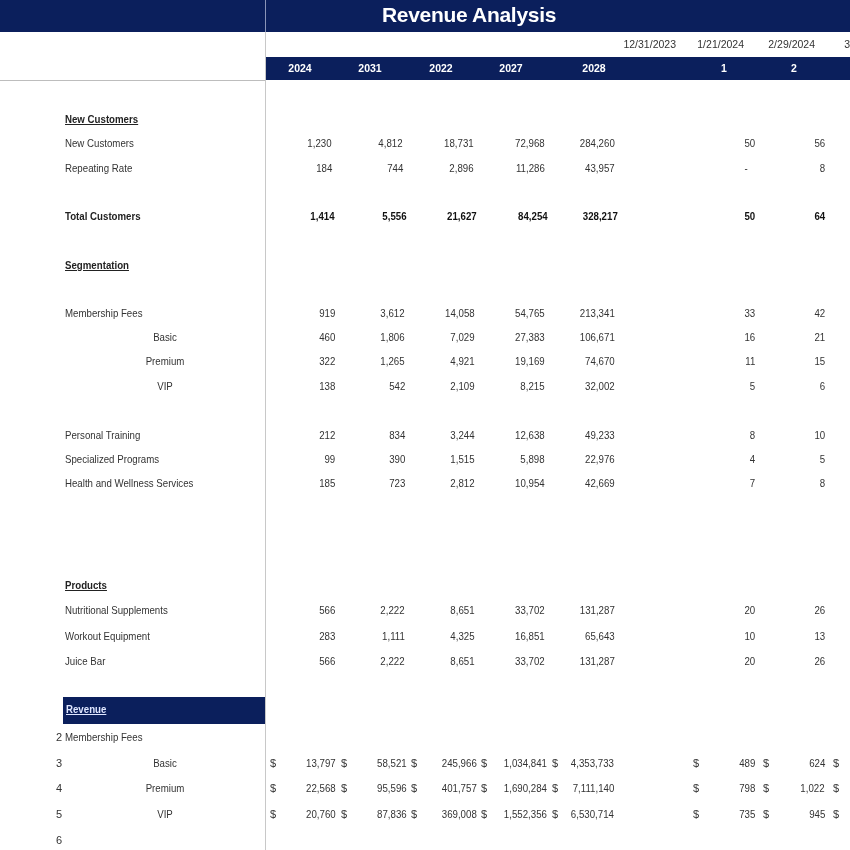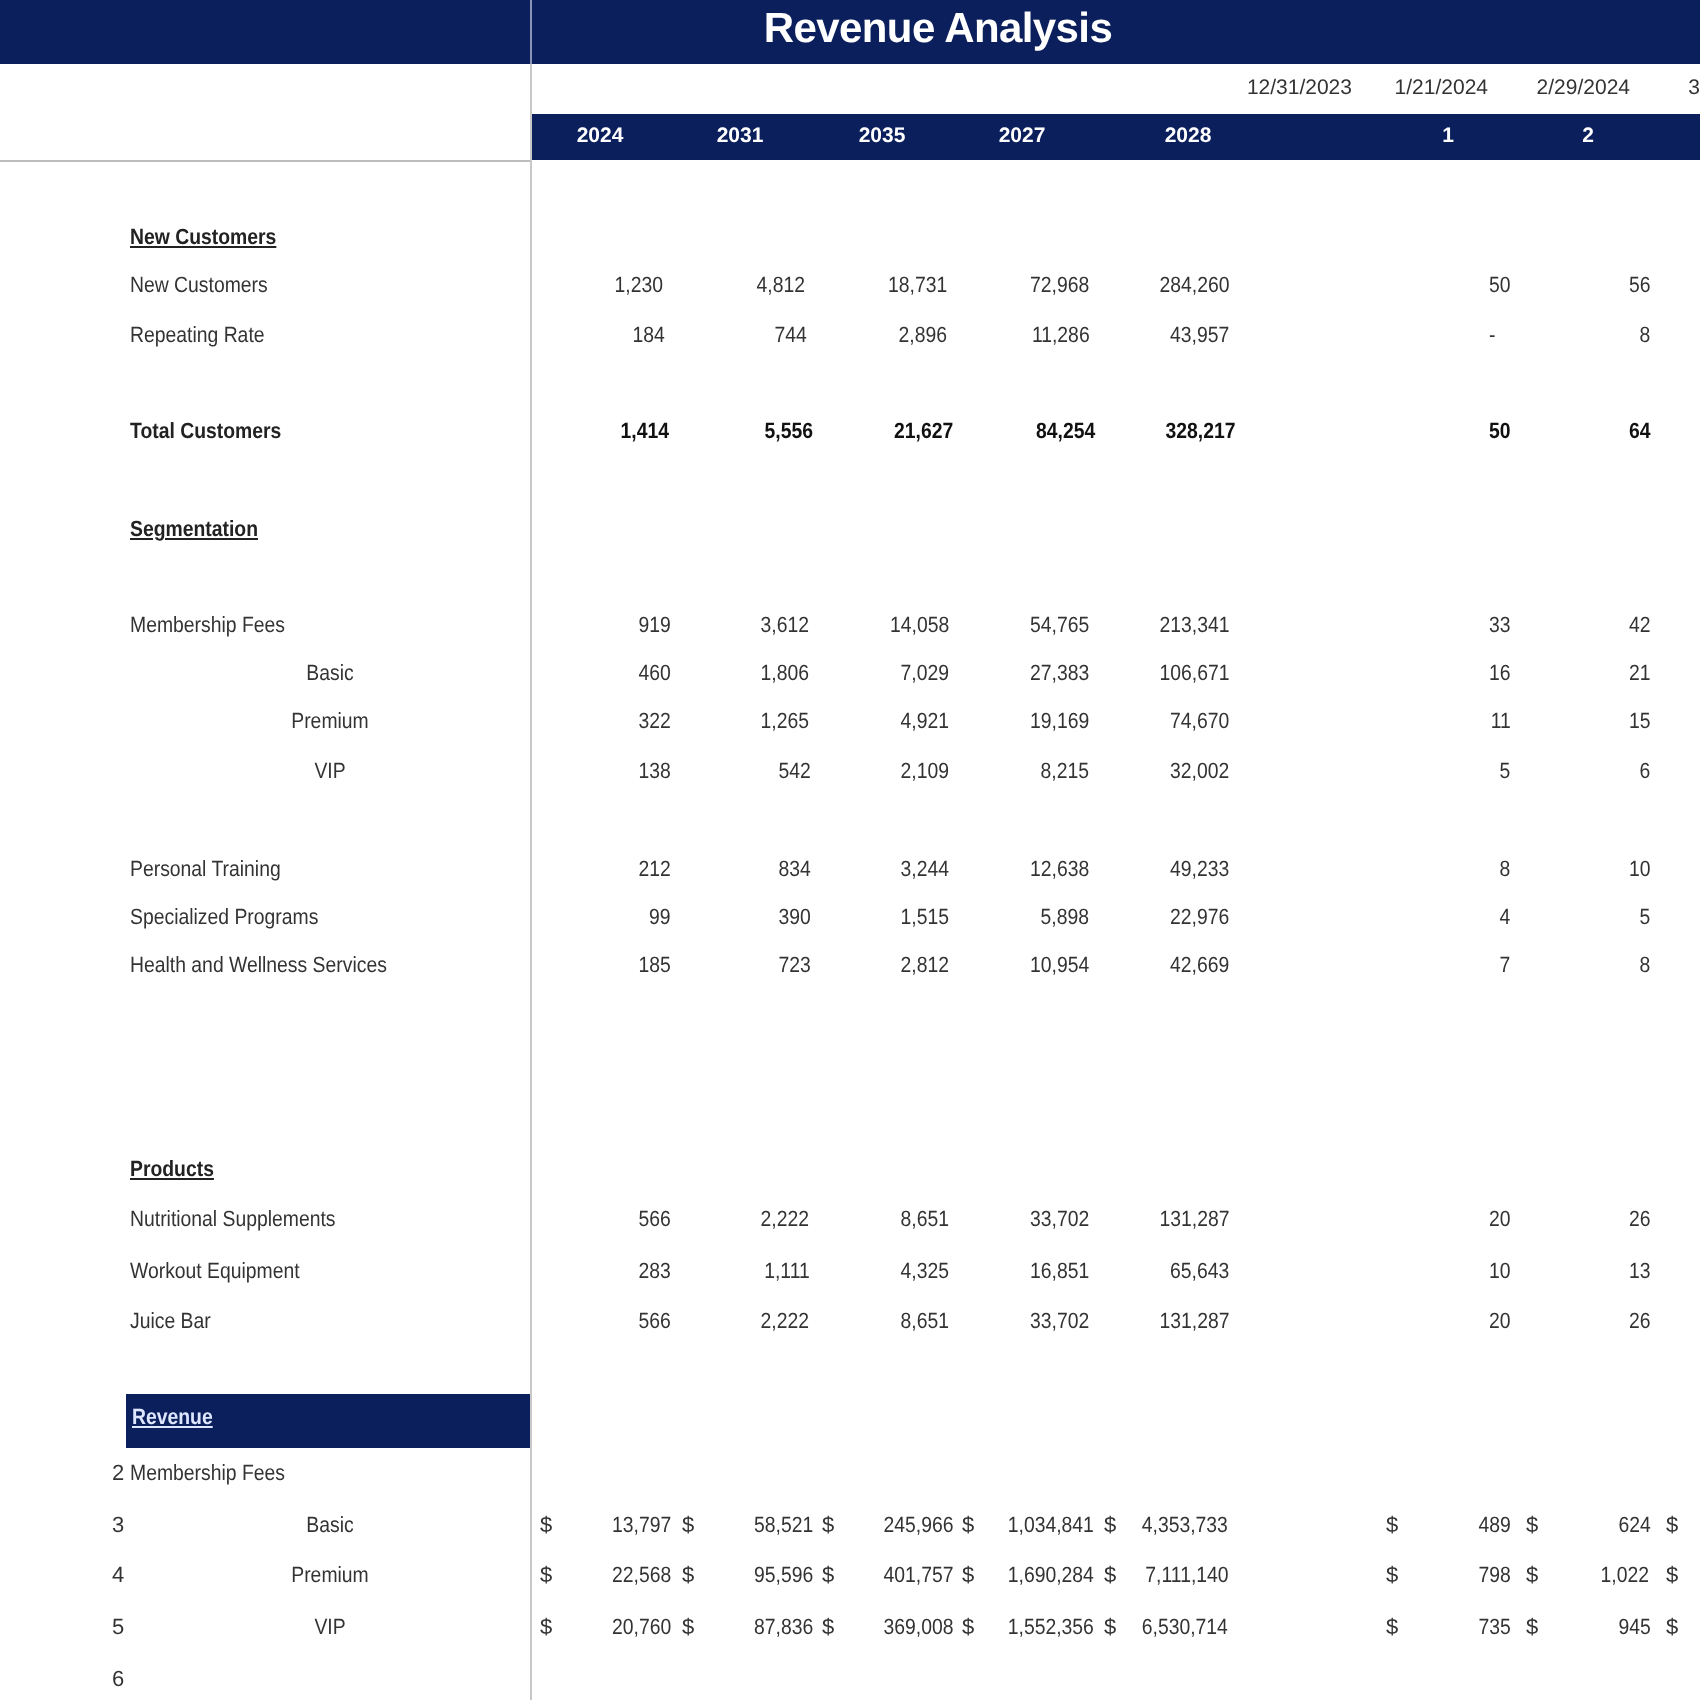--- a/index.html
+++ b/index.html
@@ -48,21 +48,21 @@
   <div class="date-row" style="left:0;width:850px;">
     <div class="date-cell" style="left:606px;">12/31/2023</div>
     <div class="date-cell" style="left:674px;">1/21/2024</div>
     <div class="date-cell" style="left:745px;">2/29/2024</div>
     <div class="date-cell" style="left:780px;">3</div>
   </div>
 
   <div class="year-bar">
     <div class="year-cell" style="left:14px;width:40px;">2024</div>
     <div class="year-cell" style="left:84px;width:40px;">2031</div>
-    <div class="year-cell" style="left:155px;width:40px;">2035</div>
+    <div class="year-cell" style="left:155px;width:40px;">2022</div>
     <div class="year-cell" style="left:225px;width:40px;">2027</div>
     <div class="year-cell" style="left:308px;width:40px;">2028</div>
     <div class="year-cell" style="left:438px;width:40px;">1</div>
     <div class="year-cell" style="left:508px;width:40px;">2</div>
   </div>
 
   <div class="row" style="top:110px;">
     <span class="label section">New Customers</span>
   </div>
 

